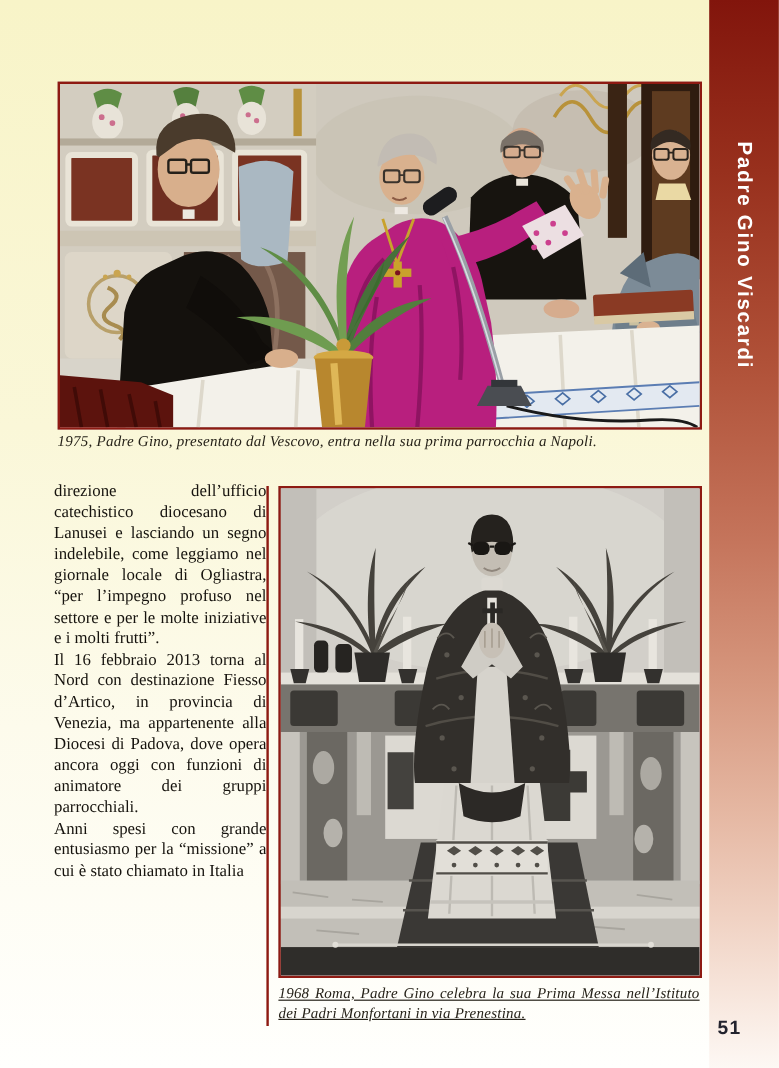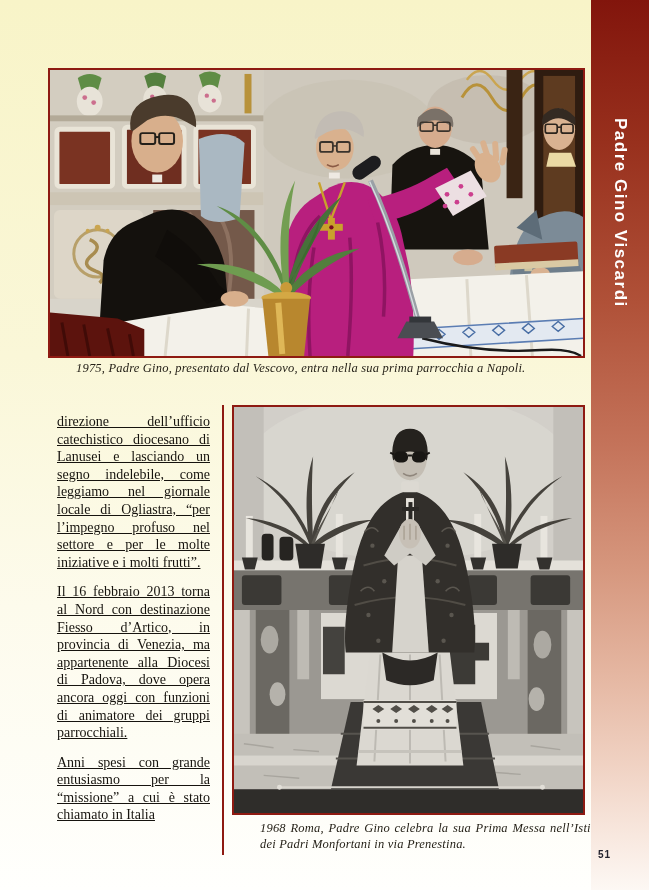--- a/index.html
+++ b/index.html
@@ -14,38 +14,38 @@
   }
   .sidebar-title{
     position:absolute;top:118px;left:50%;transform:translateX(-50%);
     writing-mode:vertical-rl;
     color:#fff;font-family:"Liberation Sans",sans-serif;font-weight:bold;
     font-size:17px;letter-spacing:1.5px;white-space:nowrap;
   }
   .page-number{
     position:absolute;left:7px;top:849px;
     color:#23232e;font-family:"Liberation Sans",sans-serif;font-weight:bold;
-    font-size:10px;letter-spacing:1px;
+    font-size:16px;letter-spacing:1px;
   }
   figure{margin:0;padding:0;}
   .photo{position:absolute;border:2px solid #8e1a12;background:#ccc;}
   .photo svg{display:block;width:100%;height:100%;}
   .photo-top{left:48px;top:68px;width:533px;height:286px;}
   .photo-bottom{left:232px;top:405px;width:349px;height:406px;}
   .caption{
     position:absolute;font-style:italic;color:#262219;
-    font-size:12.5px;line-height:15.5px;letter-spacing:.2px;margin-left:28px;
+    font-size:12.5px;line-height:15.5px;letter-spacing:.2px;
   }
   .caption-1{left:48px;top:361px;width:537px;}
-  .caption-2{left:232px;top:821px;width:351px;text-align:justify;}
+  .caption-2{left:232px;top:821px;width:351px;text-align:justify;text-decoration:underline;}
   .article{
     position:absolute;left:45px;top:401px;width:177px;height:462px;overflow:hidden;
     font-size:14px;line-height:17.6px;text-align:justify;color:#16130e;
   }
-  .article p{margin:12px;text-decoration:underline;}
+  .article p{margin:0;}
   .column-rule{
     position:absolute;left:222px;top:405px;width:2px;height:450px;background:#8e1a12;
   }
 </style>
 </head>
 <body>
 
 <figure class="photo photo-top">
   <svg viewBox="0 0 537 290" preserveAspectRatio="none">
 

